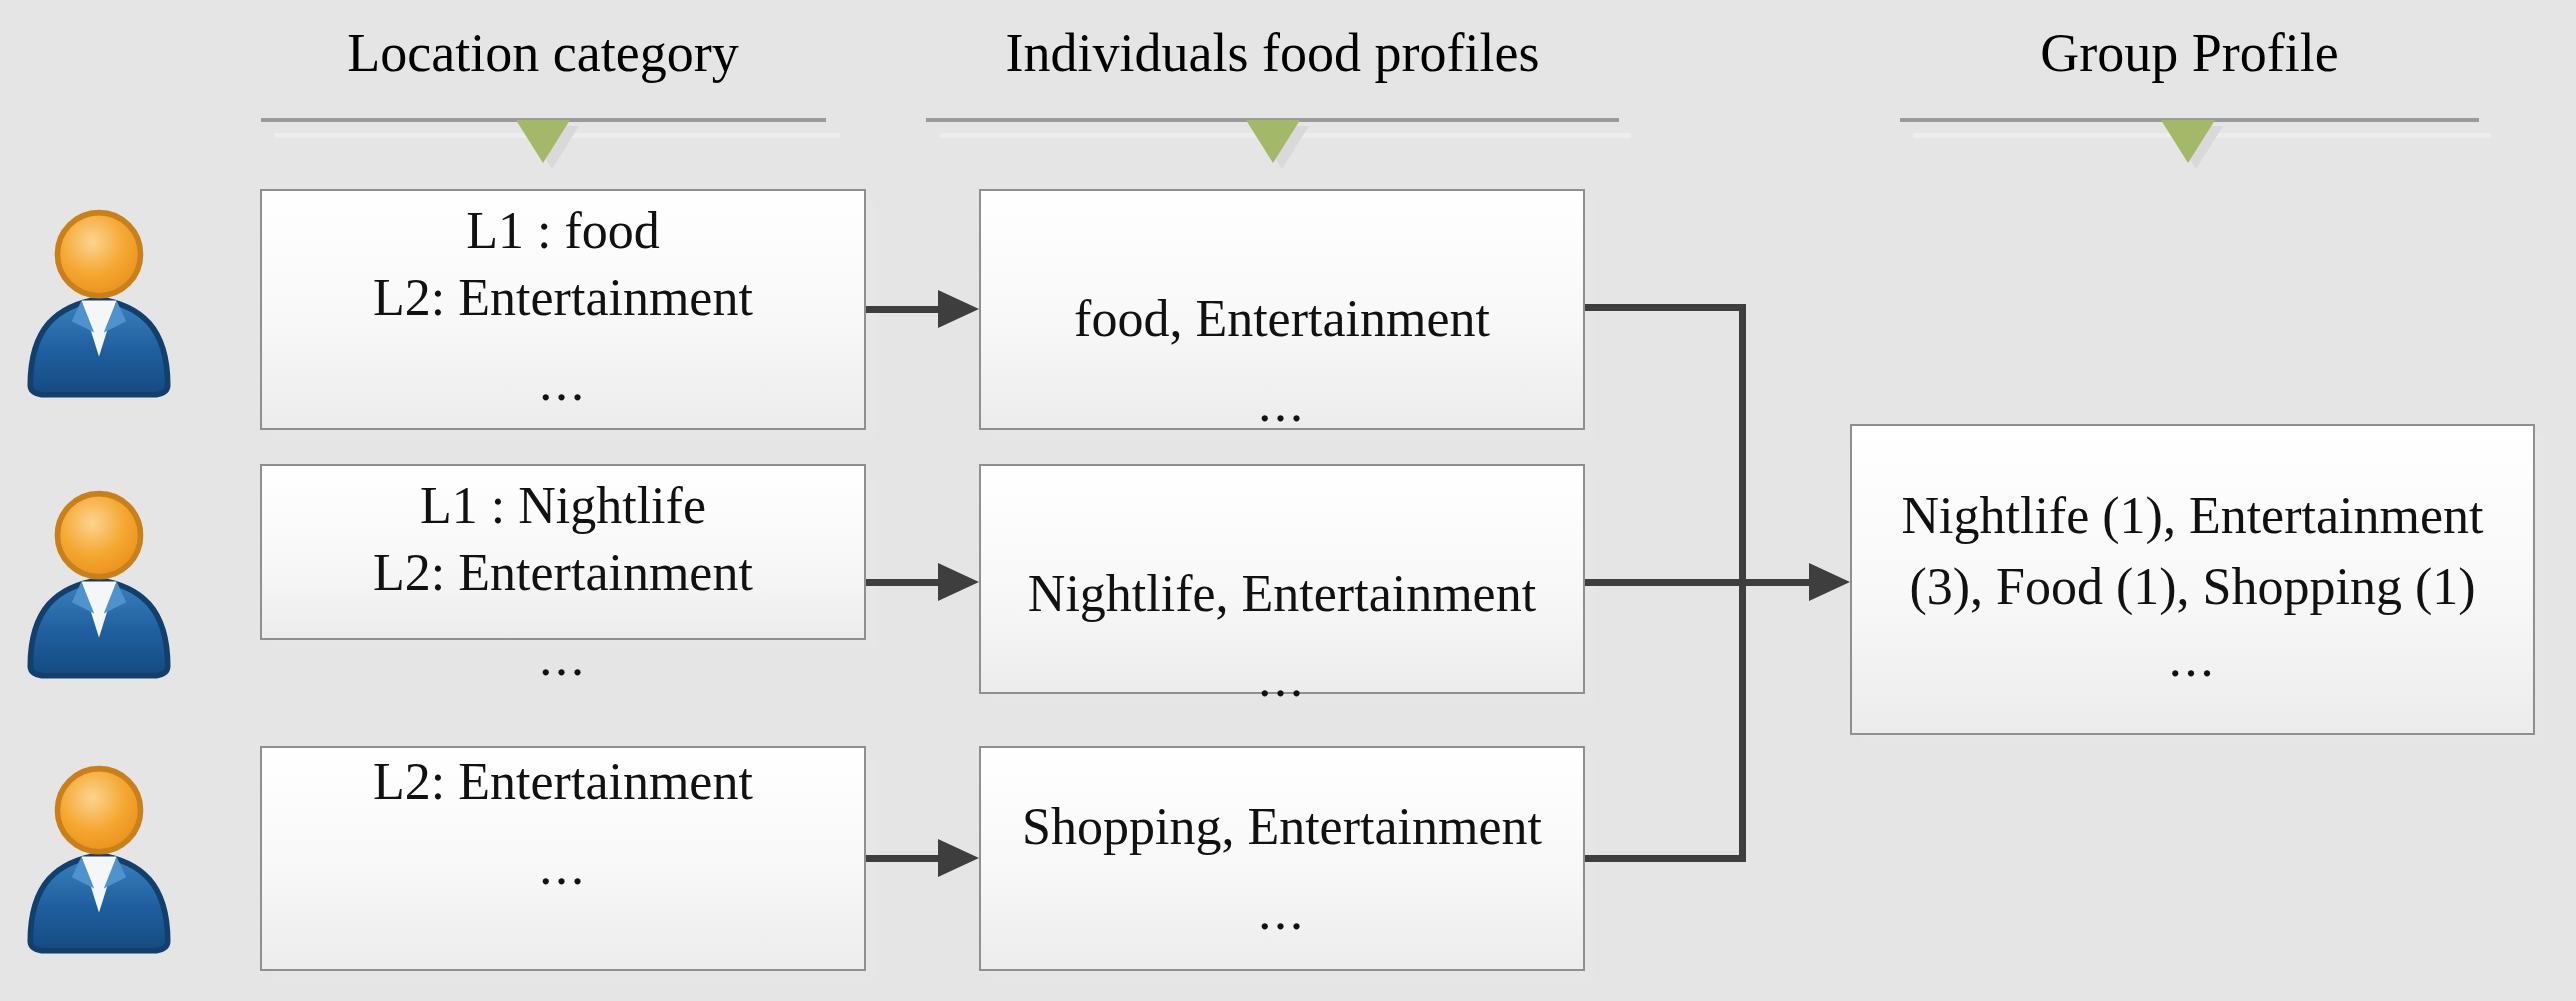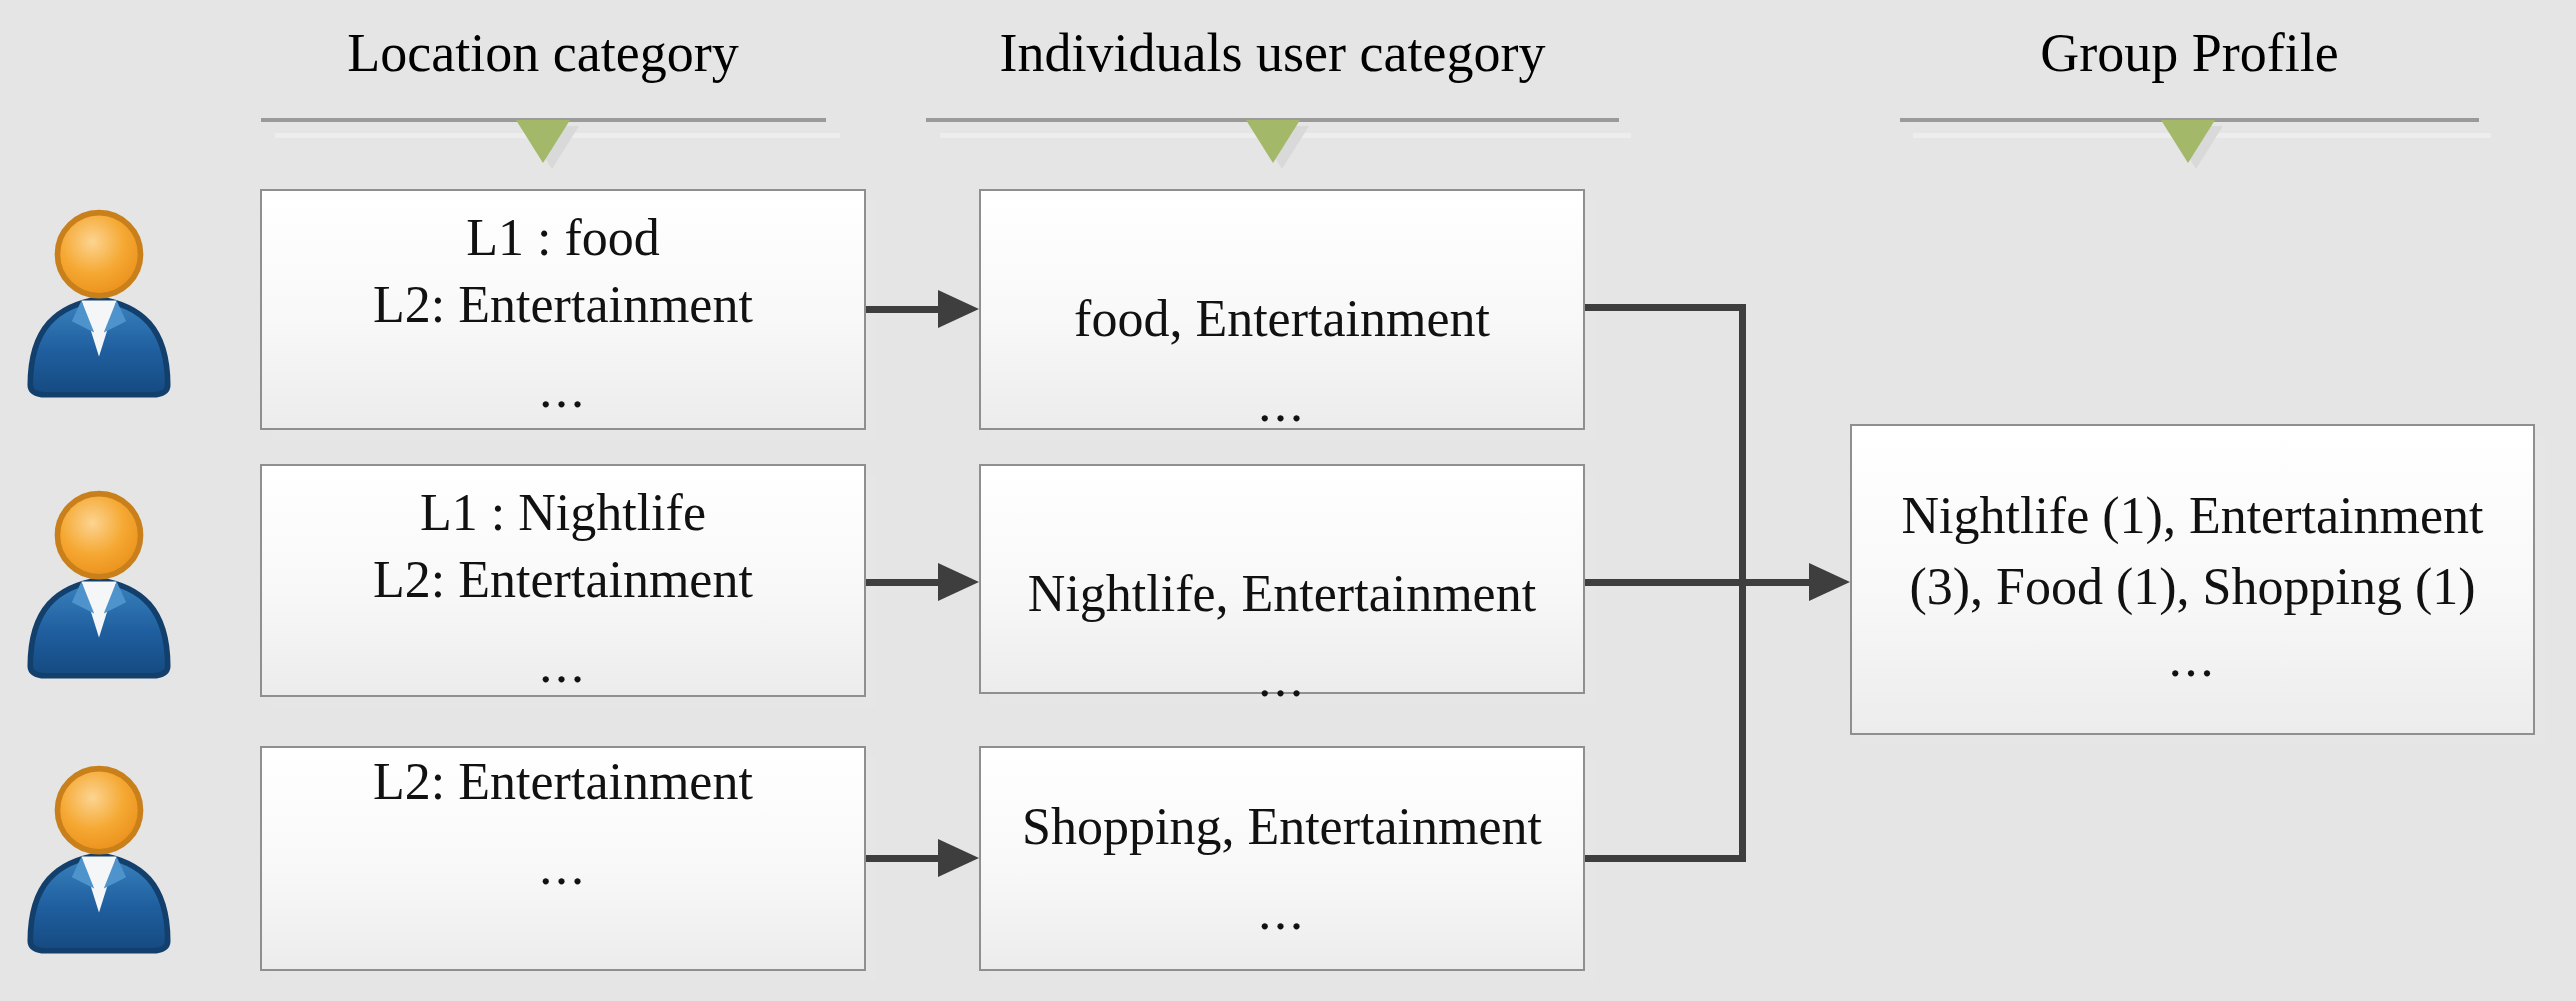--- a/index.html
+++ b/index.html
@@ -55,21 +55,21 @@
     position: absolute;
     box-sizing: border-box;
     border: 2.8px solid #8f8f8f;
     background: linear-gradient(180deg, #ffffff 0%, #f8f8f8 55%, #ececec 100%);
     box-shadow: 10.2px 10.2px 0 -0.9px #e6e6e6;
     text-align: center;
     font-size: 52px;
     line-height: 67px;
     color: #111111;
   }
-  .box .pad-top-sm { padding-top: 13px; }
+  .box .pad-top-sm { padding-top: 6px; }
   .box .pad-top-md { padding-top: 94px; }
   .more-line { margin-top: 24px; line-height: 56px; letter-spacing: 2.8px; }
   .group-text {
     padding: 54px 20.4px 0 20.4px;
     line-height: 71px;
     text-align: center;
   }
   .group-more { margin-top: 9.3px; line-height: 56px; letter-spacing: 2.8px; }
 
   
@@ -108,21 +108,21 @@
       <path d="M39 60 L47 80 L33 73 Z" fill="#4f93cc"></path>
       <path d="M61 60 L53 80 L67 73 Z" fill="#4f93cc"></path>
       <circle cx="50" cy="31" r="26" fill="url(#gradHead)" stroke="#c9801b" stroke-width="3.5"></circle>
     </symbol>
   </defs>
 </svg>
 
 <div id="canvas">
 
   <div class="col-title" style="left:260px; width:566px;">Location category</div>
-  <div class="col-title" style="left:929px; width:687px;">Individuals user category</div>
+  <div class="col-title" style="left:929px; width:687px;">Individuals food profiles</div>
   <div class="col-title" style="left:1900px; width:579px;">Group Profile</div>
 
   <div class="head-line-shadow" style="left:275px; width:565px;"></div>
   <div class="head-line" style="left:261px; width:565px;"></div>
   <div class="head-line-shadow" style="left:940px; width:691px;"></div>
   <div class="head-line" style="left:926px; width:693px;"></div>
   <div class="head-line-shadow" style="left:1913px; width:578px;"></div>
   <div class="head-line" style="left:1900px; width:579px;"></div>
 
   <div class="tri-shadow" style="left:525px; top:126px;"></div>
@@ -140,21 +140,21 @@
   </svg>
   <svg class="person" style="left:18.6px; top:758px;" viewBox="0 0 172 212" width="160" height="197">
     <use href="#person-sym" width="172" height="212"></use>
   </svg>
 
   <div class="box" style="left:260px; top:189px; width:606px; height:241px;">
     <div class="pad-top-sm">L1 : food</div>
     <div>L2: Entertainment</div>
     <div class="more-line">...</div>
   </div>
-  <div class="box" style="left:260px; top:464px; width:606px; height:233px;">
+  <div class="box" style="left:260px; top:464px; width:606px; height:176px;">
     <div class="pad-top-sm">L1 : Nightlife</div>
     <div>L2: Entertainment</div>
     <div class="more-line">...</div>
   </div>
   <div class="box" style="left:260px; top:746px; width:606px; height:225px;">
     <div>L2: Entertainment</div>
     <div class="more-line">...</div>
   </div>
 
   <div class="box" style="left:979px; top:189px; width:606px; height:241px;">

